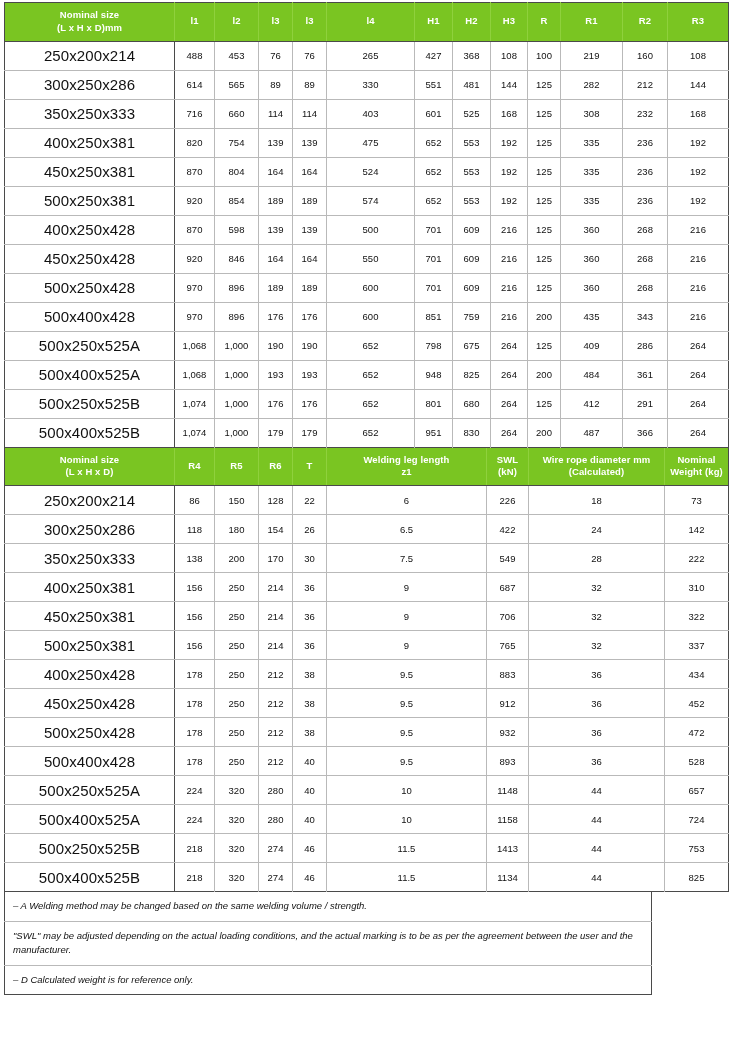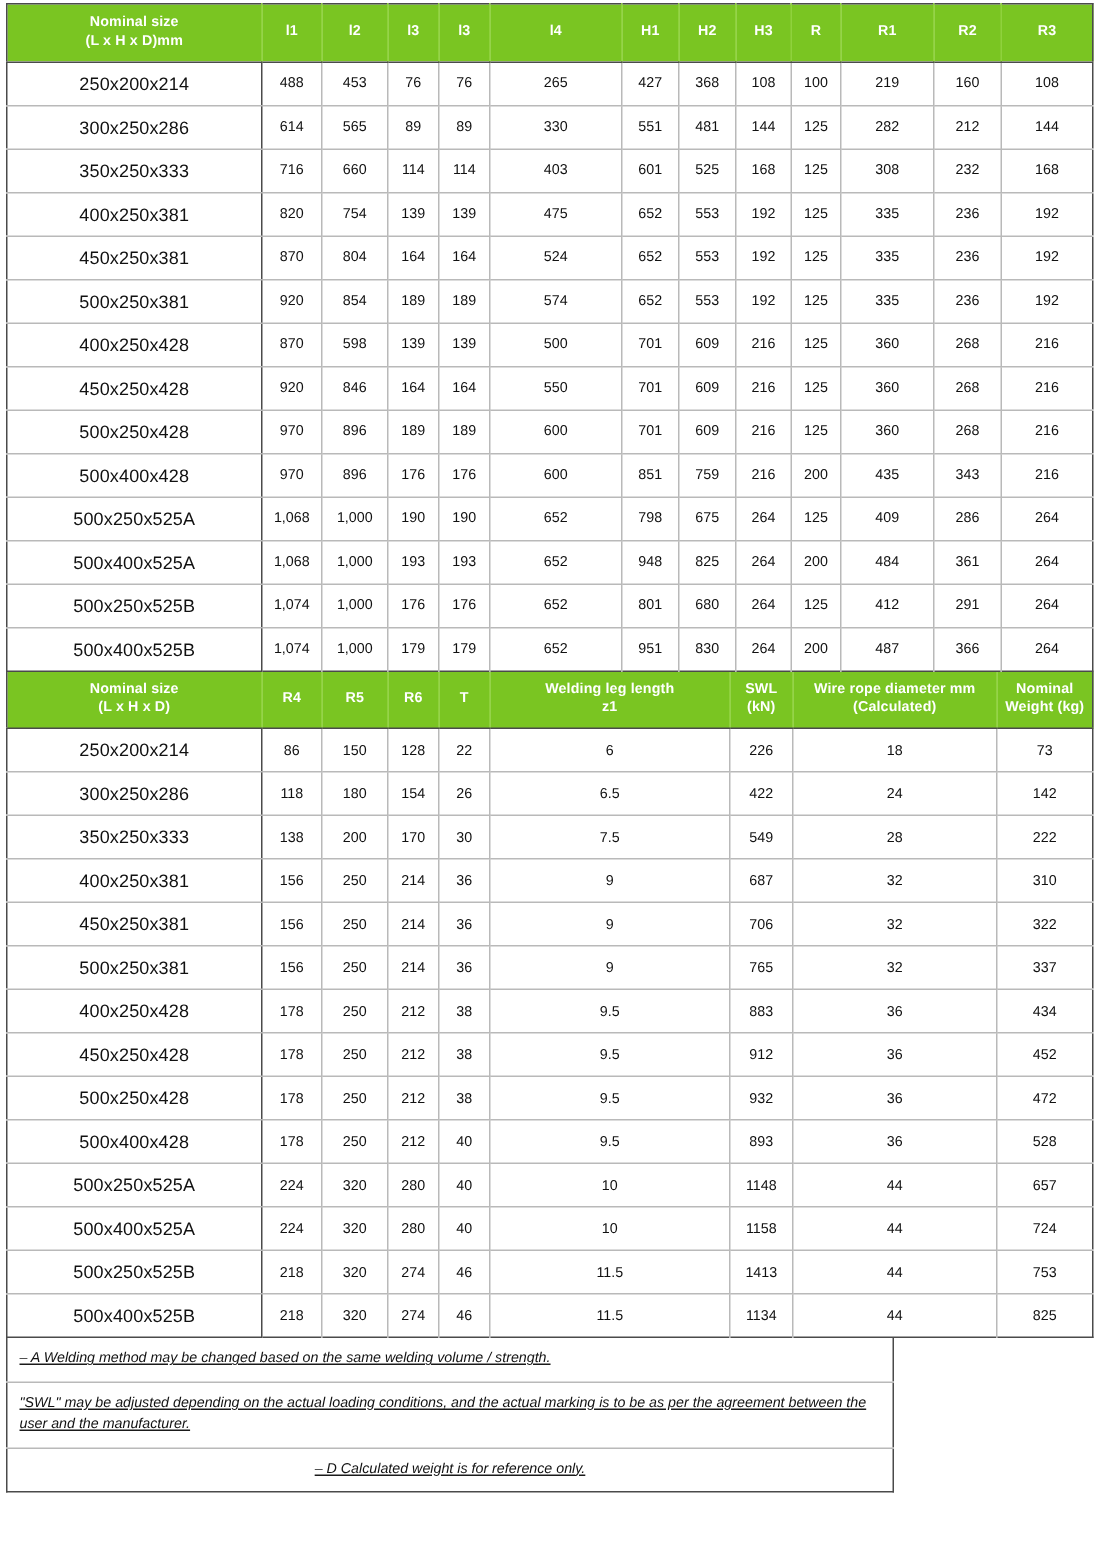--- a/index.html
+++ b/index.html
@@ -49,44 +49,43 @@
     color: #111111;
     height: 28px;
     padding: 0 2px;
     border-right: 1px solid #b9b9b9;
     border-bottom: 1px solid #b9b9b9;
     background: #ffffff;
   }
   table.spec td:last-child { border-right: none; }
   table.spec tr:last-child td { border-bottom: none; text-align: center; }
   table.spec td.name {
-    font-size: 12px;
+    font-size: 15px;
     letter-spacing: 0.1px;
     border-right: 1px solid #4a4a4a;
   }
   .hdr-line2 { display: block; }
   table.notes {
-    width: 592px;
+    width: 648px;
     border-collapse: collapse;
     table-layout: fixed;
     border: 1px solid #4a4a4a;
     border-top: none;
-    text-decoration: underline;
   }
   table.notes td {
     font-size: 9.5px;
     font-style: italic;
     color: #111111;
     text-align: left;
     padding: 7px 8px 8px 8px;
     line-height: 1.45;
     border-bottom: 1px solid #b9b9b9;
     background: #ffffff;
   }
-  table.notes tr:last-child td { border-bottom: none; text-align: center; }
+  table.notes tr:last-child td { border-bottom: none; }
 </style>
 </head>
 <body>
 
 <div class="sheet">
 
   <table class="spec">
     <colgroup>
       <col style="width:170px">
         <col style="width:40px">

